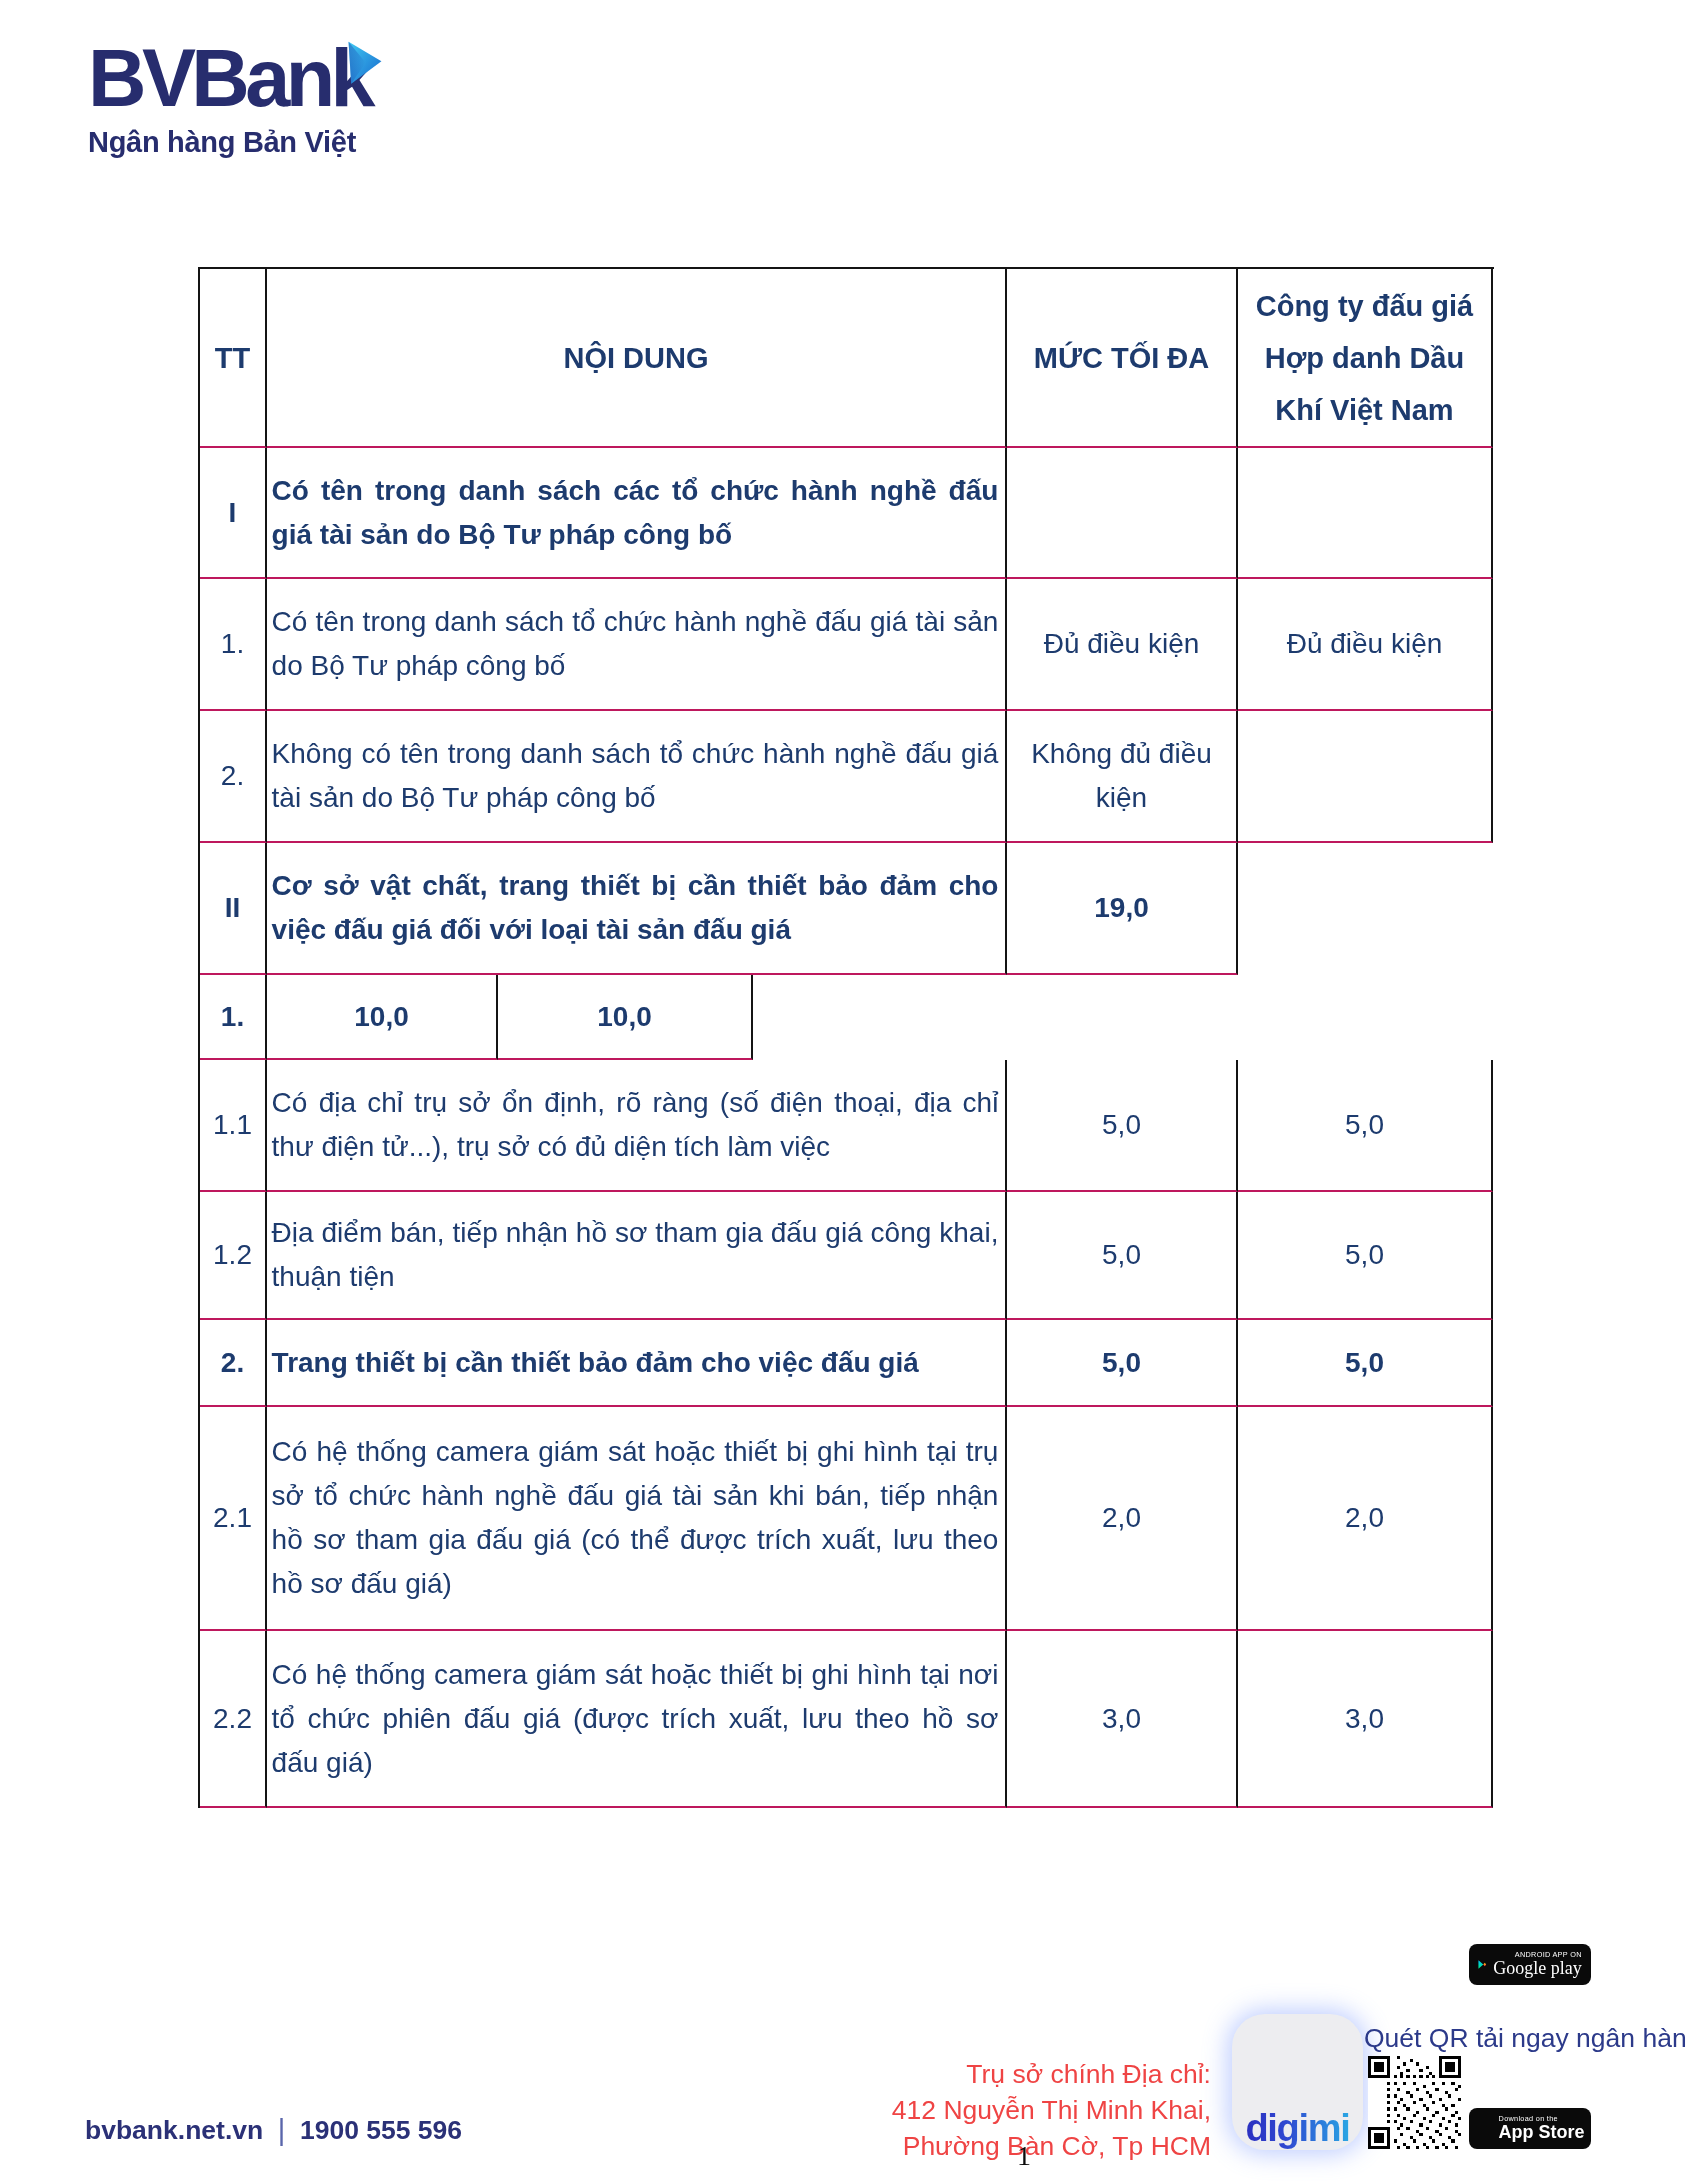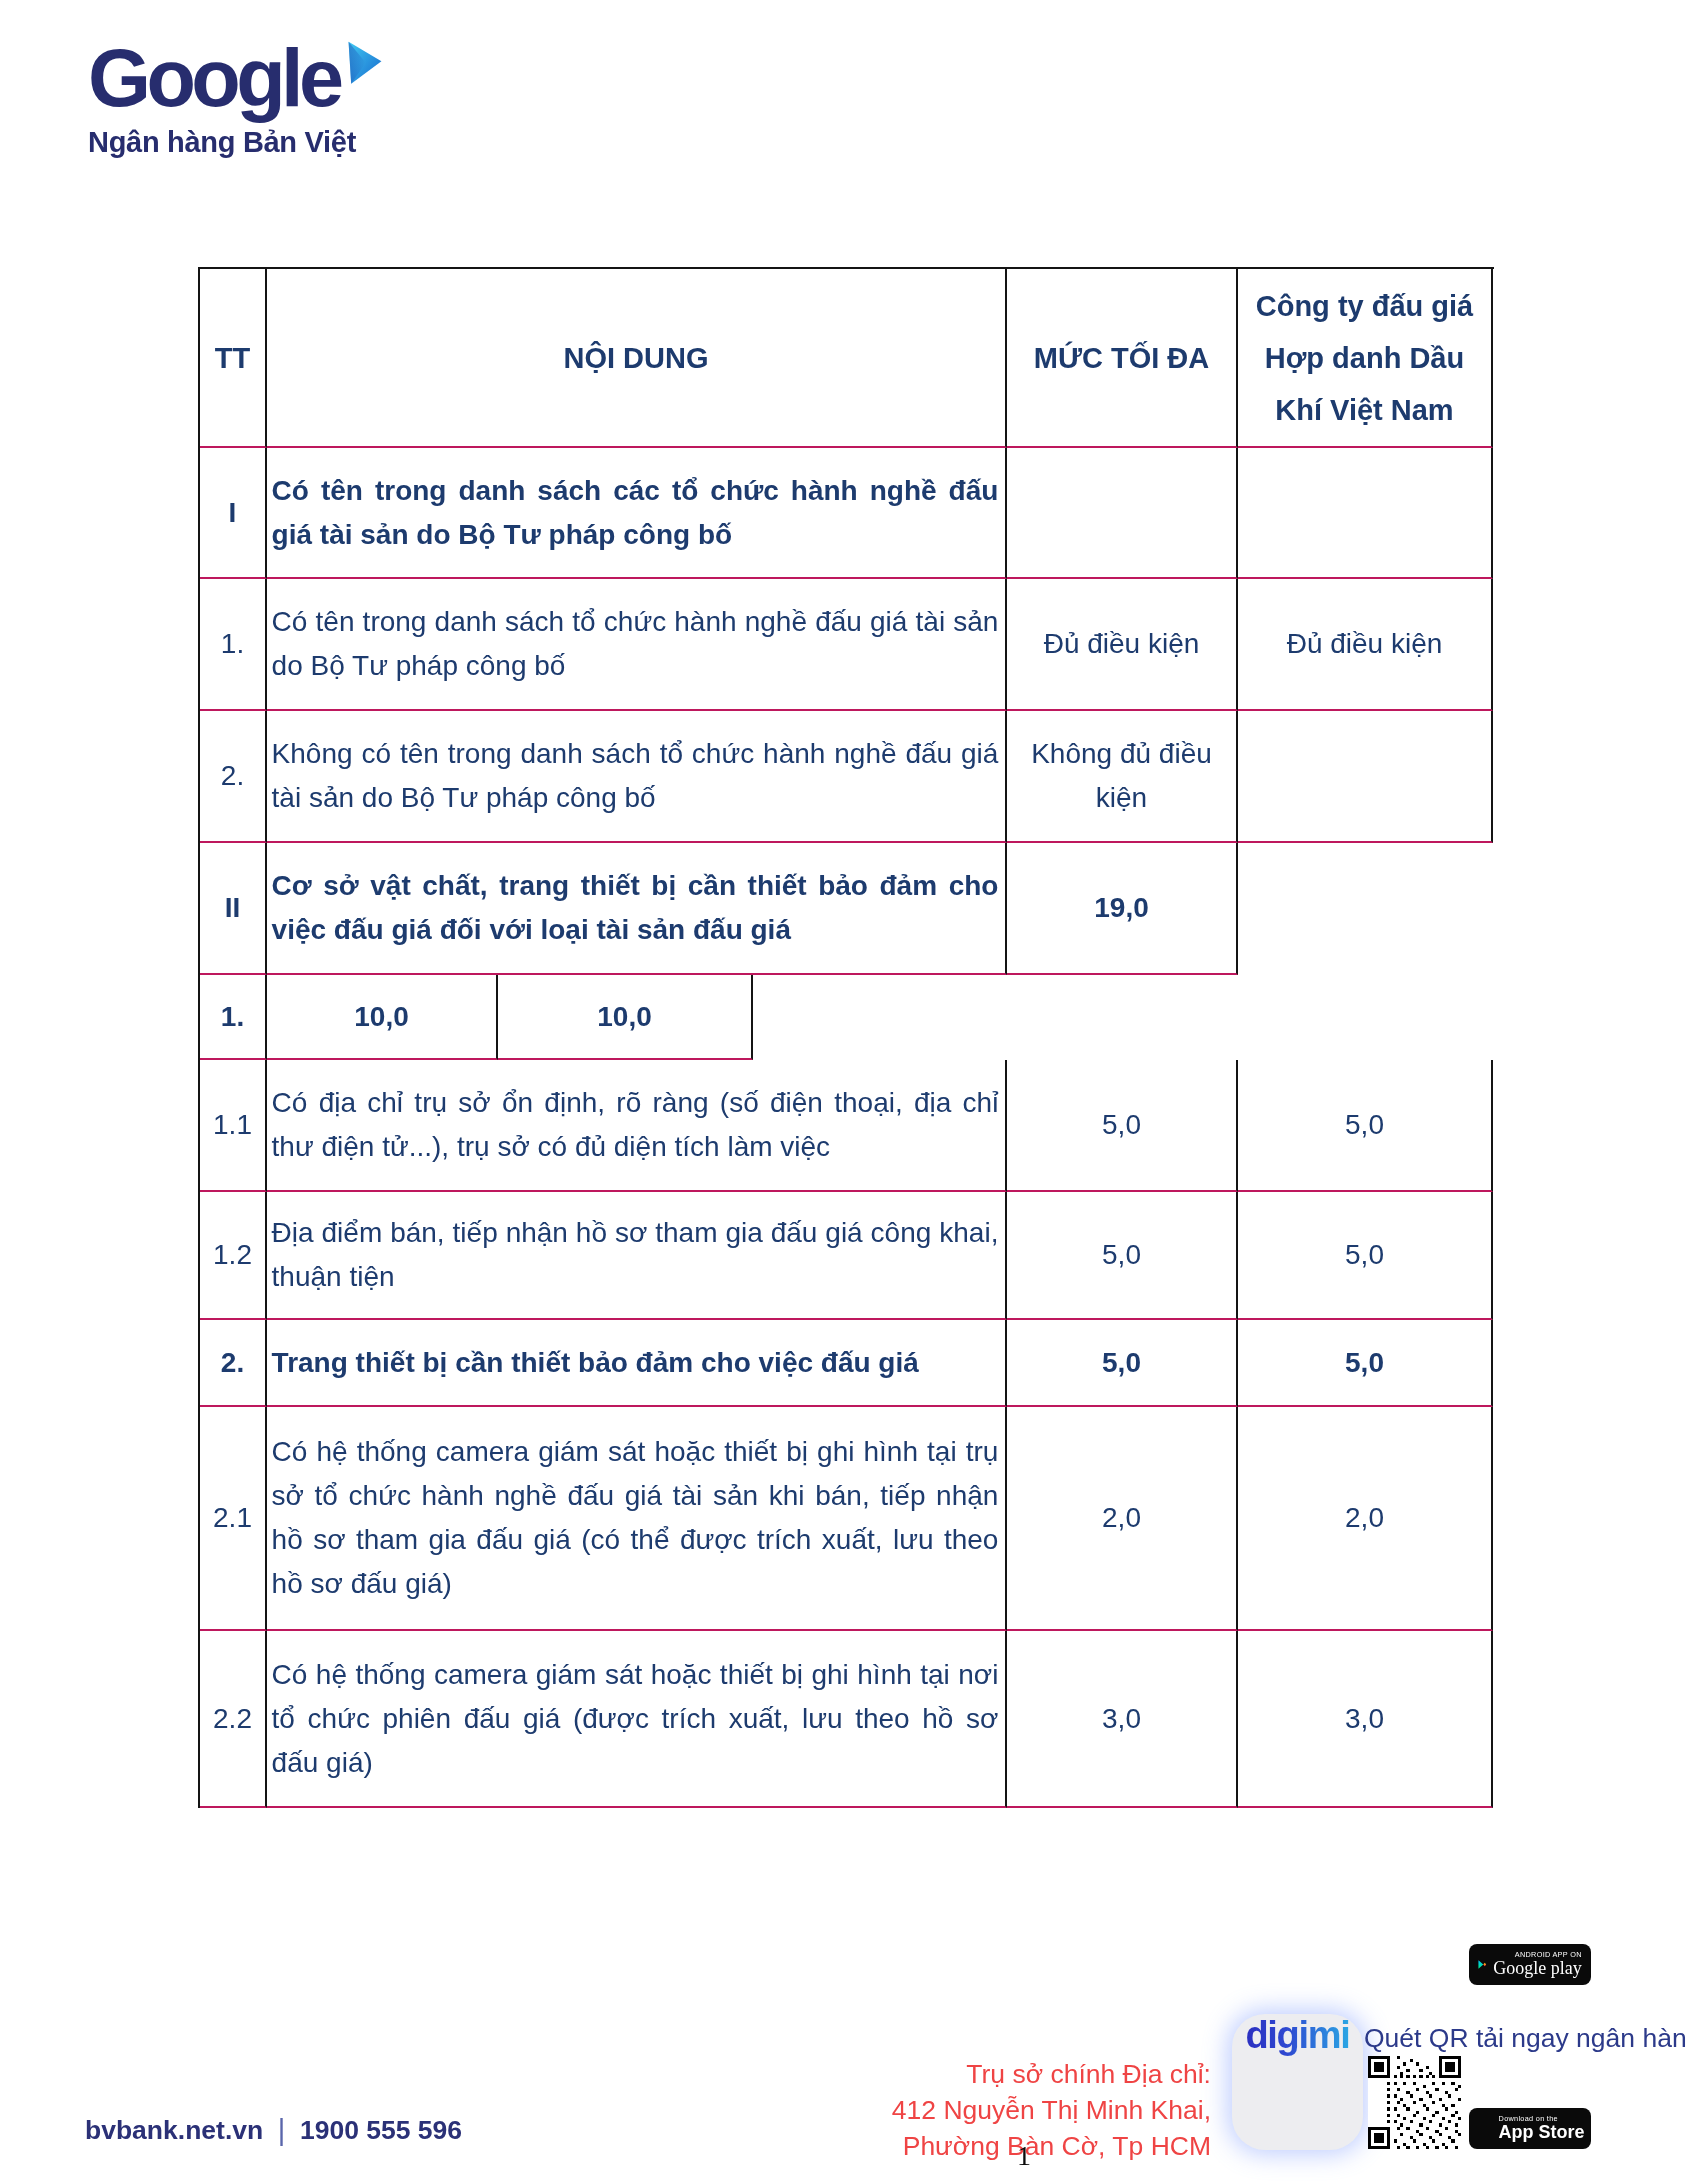--- a/index.html
+++ b/index.html
@@ -40,21 +40,21 @@
 
   .address { position:absolute; left:814px; top:2056px; width:397px; text-align:right;
              font-size:26.5px; line-height:36px; color:#ef4444; }
 
   .page-num { position:absolute; left:1017px; top:2140px; font-family:"Liberation Serif",serif;
               font-size:28px; color:#0c0c0c; }
 
   .digimi { position:absolute; left:1232px; top:2014px; width:131px; height:136px;
             background:#ededf0; border-radius:33px;
             box-shadow:0 0 24px 4px rgba(110,145,255,0.45);
-            display:flex; align-items:flex-start; justify-content:center; }
+            display:flex; align-items:flex-end; justify-content:center; }
   .digimi .word { font-size:38px; font-weight:800; letter-spacing:-1.3px;
                   background:linear-gradient(90deg,#2b2fc0 0%,#2f49d1 40%,#2aa7e4 100%);
                   -webkit-background-clip:text; background-clip:text; color:transparent; }
 
   .qr-caption { position:absolute; left:1364px; top:2023px; font-size:26.5px; font-weight:400;
                 color:#2c3a8a; white-space:nowrap; }
   .qr { position:absolute; left:1368px; top:2056px; width:93px; height:93px; background:#fff; }
 
   .badge { position:absolute; left:1469px; width:122px; height:41px; background:#0a0a0a;
            border-radius:8px; display:flex; align-items:center; padding:0 9.3px;
@@ -65,21 +65,21 @@
   .badge .small { font-size:7.3px; letter-spacing:0.3px; white-space:nowrap; }
   .badge .big { font-size:18px; font-weight:700; white-space:nowrap; }
   .badge.gp .big { font-weight:400; font-family:"Liberation Serif","DejaVu Serif",serif; }
 </style>
 </head>
 <body>
 
 <div id="page">
 
   <div class="logo">
-    <div class="brand">Google</div>
+    <div class="brand">BVBank</div>
     <svg class="tri" width="36" height="46" viewBox="0 0 54 70">
       <defs>
         <linearGradient id="triG" x1="0" y1="0" x2="1" y2="1">
           <stop offset="0" stop-color="#41c9f2"></stop>
             <stop offset="1" stop-color="#1668cd"></stop>
         </linearGradient>
         <linearGradient id="triG2" x1="0" y1="0" x2="1" y2="0">
           <stop offset="0" stop-color="#1d55b8"></stop>
             <stop offset="1" stop-color="#2f9ce0"></stop>
         </linearGradient>

